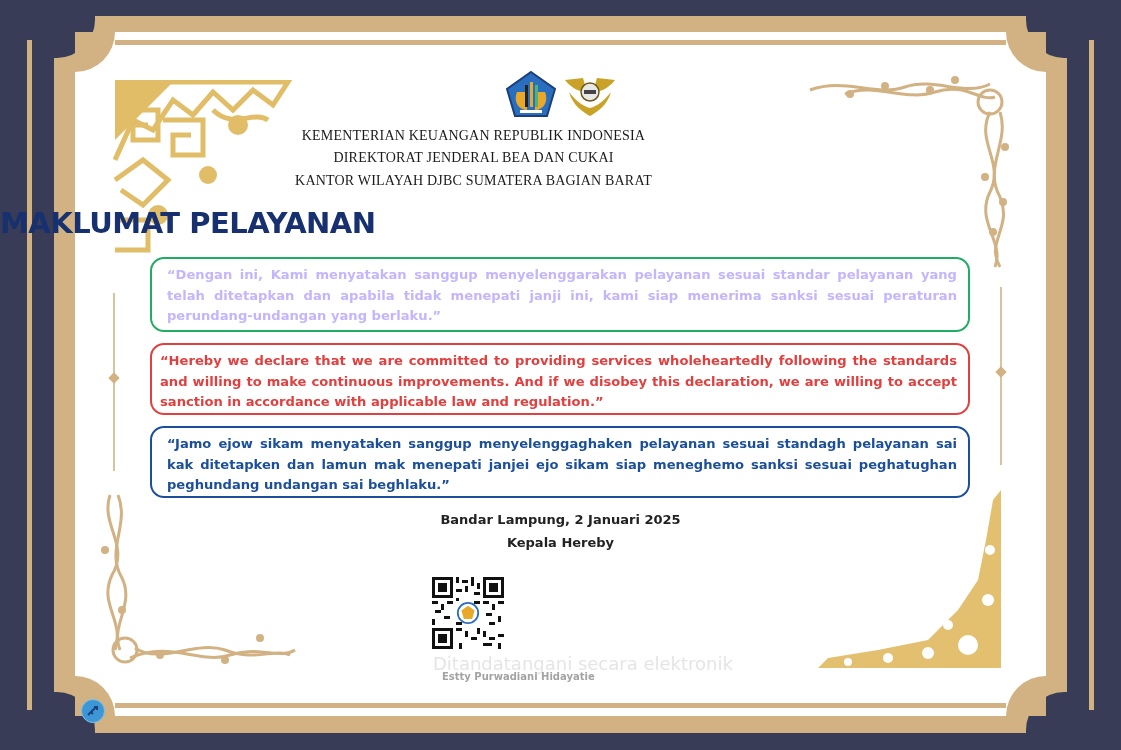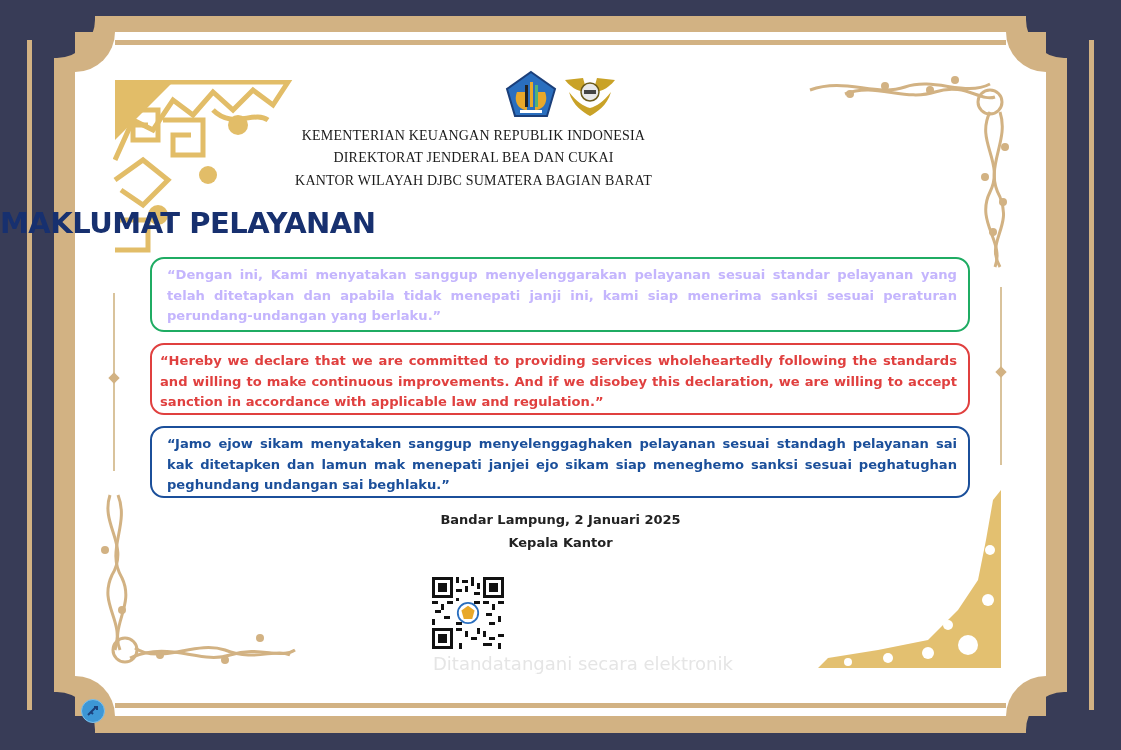--- a/index.html
+++ b/index.html
@@ -13,21 +13,21 @@
   .header-line { position:absolute; left:0; width:947px; text-align:center; font-family:"Liberation Serif", serif; color:#1a1a1a; font-size:14px; letter-spacing:0.2px; }
   .title { position:absolute; left:0; width:1121px; top:206px; text-align:left; font-family:"DejaVu Sans", sans-serif; font-weight:bold; font-size:29px; color:#17306f; letter-spacing:-0.5px; }
 
   .box { position:absolute; left:150px; width:820px; border:2px solid; border-radius:14px; box-sizing:border-box; padding:6px 11px 6px 15px; font-family:"DejaVu Sans", sans-serif; font-weight:bold; font-size:13.1px; line-height:20.5px; text-align:justify; }
   .box.green { top:257px; height:75px; border-color:#1fac63; color:#c4b5fd; }
   .box.red { top:343px; height:72px; border-color:#e0403f; color:#e0403f;padding-left:8px; }
   .box.blue { top:426px; height:72px; border-color:#1b4f9a; color:#1b4f9a; }
 
   .sig { position:absolute; left:0; width:1121px; text-align:center; font-family:"DejaVu Sans", sans-serif; font-weight:bold; font-size:13px; color:#222; }
   .esign { position:absolute; left:433px; top:653px; font-family:"DejaVu Sans", sans-serif; font-size:18px; color:#e5e5e5; }
-  .signer { position:absolute; left:442px; top:671px; font-family:"DejaVu Sans", sans-serif; font-weight:bold; font-size:10px; color:#ffffff; }
+  .signer { position:absolute; left:442px; top:671px; font-family:"DejaVu Sans", sans-serif; font-weight:bold; font-size:10px; color:#a3a3a3; }
 
   .qr { position:absolute; left:432px; top:577px; width:72px; height:72px; background:#fff; }
   .vline { position:absolute; width:2px; background:#d9c39c; }
   .diamond { position:absolute; width:8px; height:8px; background:#d2b283; transform:rotate(45deg); }
 </style>
 </head>
 <body>
 
 <div>
 
@@ -147,21 +147,21 @@
 <div class="header-line" style="top:150px;">DIREKTORAT JENDERAL BEA DAN CUKAI</div>
 <div class="header-line" style="top:173px;">KANTOR WILAYAH DJBC SUMATERA BAGIAN BARAT</div>
 
 <div class="title">MAKLUMAT PELAYANAN</div>
 
 <div class="box green">“Dengan ini, Kami menyatakan sanggup menyelenggarakan pelayanan sesuai standar pelayanan yang telah ditetapkan dan apabila tidak menepati janji ini, kami siap menerima sanksi sesuai peraturan perundang-undangan yang berlaku.”</div>
 <div class="box red">“Hereby we declare that we are committed to providing services wholeheartedly following the standards and willing to make continuous improvements. And if we disobey this declaration, we are willing to accept sanction in accordance with applicable law and regulation.”</div>
 <div class="box blue">“Jamo ejow sikam menyataken sanggup menyelenggaghaken pelayanan sesuai standagh pelayanan sai kak ditetapken dan lamun mak menepati janjei ejo sikam siap meneghemo sanksi sesuai peghatughan peghundang undangan sai beghlaku.”</div>
 
 <div class="sig" style="top:512px;">Bandar Lampung, 2 Januari 2025</div>
-<div class="sig" style="top:535px;">Kepala Kantor</div>
+<div class="sig" style="top:535px;">Kepala Hereby</div>
 
 <div class="qr">
   <svg width="72" height="72" viewBox="0 0 24 24">
     <rect x="0" y="0" width="7" height="7" fill="#111"></rect>
       <rect x="1" y="1" width="5" height="5" fill="#fff"></rect>
       <rect x="2" y="2" width="3" height="3" fill="#111"></rect>
     <rect x="17" y="0" width="7" height="7" fill="#111"></rect>
       <rect x="18" y="1" width="5" height="5" fill="#fff"></rect>
       <rect x="19" y="2" width="3" height="3" fill="#111"></rect>
     <rect x="0" y="17" width="7" height="7" fill="#111"></rect>

